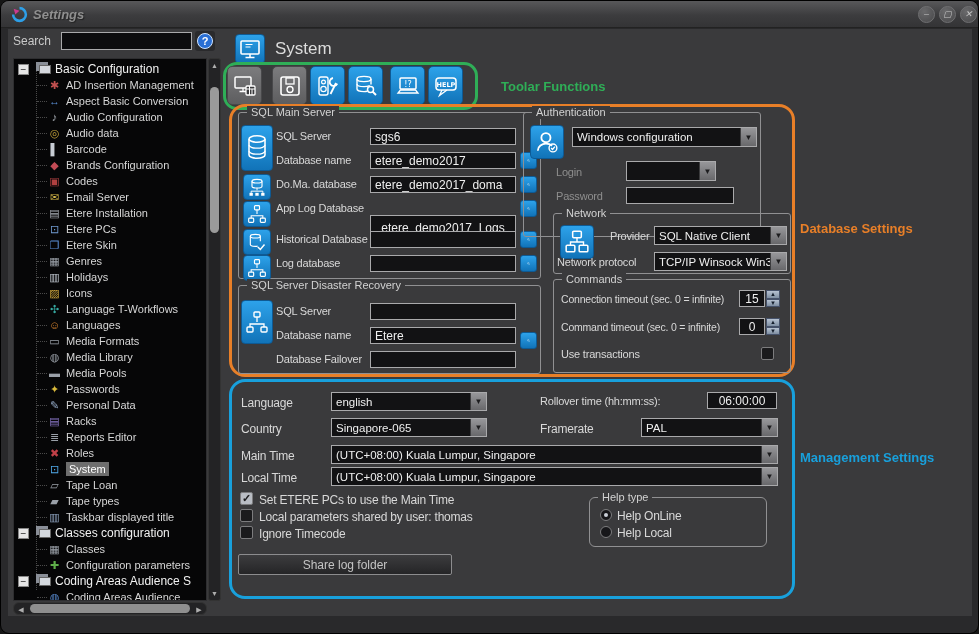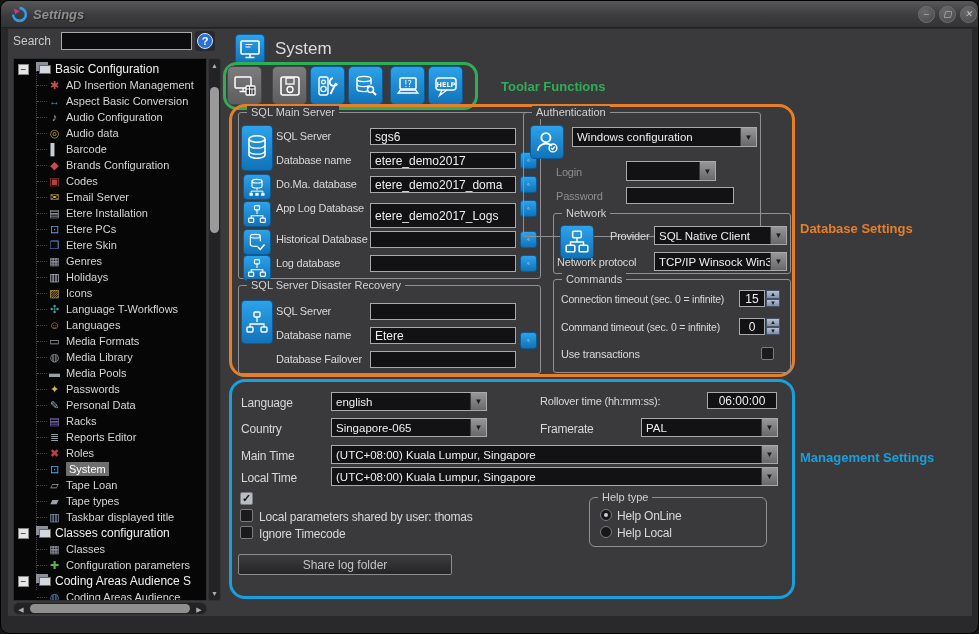--- a/index.html
+++ b/index.html
@@ -404,21 +404,21 @@
     <span class="lbl" style="left:37px;top:65px;">Do.Ma. database</span>
     <input class="inp" style="left: 131px; top: 63px; width: 146px; height: 17px;" value="etere_demo2017_doma">
     <button class="sbtn" style="left:281px;top:63px;">
         <svg viewBox="0 0 16 16" width="13" height="13">
           <circle cx="7" cy="7" r="4.3" fill="none" stroke="#fff" stroke-width="1.8"></circle>
           <path d="M10.3 10.3L14 14" stroke="#fff" stroke-width="2"></path>
         </svg>
       </button>
 
     <span class="lbl" style="left:37px;top:89px;">App Log Database</span>
-    <input class="inp" style="left: 131px; top: 90px; width: 146px; height: 25px;" value="etere_demo2017_Logs">
+    <input class="inp" style="left: 131px; top: 102px; width: 146px; height: 25px; text-align: center;" value="etere_demo2017_Logs">
     <button class="sbtn" style="left:281px;top:87px;">
         <svg viewBox="0 0 16 16" width="13" height="13">
           <circle cx="7" cy="7" r="4.3" fill="none" stroke="#fff" stroke-width="1.8"></circle>
           <path d="M10.3 10.3L14 14" stroke="#fff" stroke-width="2"></path>
         </svg>
       </button>
 
     <span class="lbl" style="left:37px;top:120px;">Historical Database</span>
     <input class="inp" style="left: 131px; top: 118px; width: 146px; height: 17px;" value="">
     <button class="sbtn" style="left:281px;top:118px;">
@@ -551,20 +551,21 @@
       <span class="val">(UTC+08:00) Kuala Lumpur, Singapore</span>
       <span class="arr">▼</span>
     </div>
     <span class="lbl" style="left:12px;top:92px;font-size:12px;">Local Time</span>
     <div class="combo" style="left:102px;top:88px;width:447px;height:19px;">
       <span class="val">(UTC+08:00) Kuala Lumpur, Singapore</span>
       <span class="arr">▼</span>
     </div>
 
     <div class="cb checked" style="left:11px;top:113px;"></div>
+    <span class="lbl" style="left:30px;top:114px;font-size:12px;">Set ETERE PCs to use the Main Time</span>
     <div class="cb" style="left:11px;top:130px;"></div>
     <span class="lbl" style="left:30px;top:131px;font-size:12px;">Local parameters shared by user: thomas</span>
     <div class="cb" style="left:11px;top:147px;"></div>
     <span class="lbl" style="left:30px;top:148px;font-size:12px;">Ignore Timecode</span>
 
     <div class="fs" style="left:360px;top:118px;width:178px;height:50px;border-radius:6px;">
       <span class="legend">Help type</span>
       <div class="radio selected" style="left:10px;top:11px;"></div>
       <span class="lbl" style="left:27px;top:11px;font-size:12px;">Help OnLine</span>
       <div class="radio" style="left:10px;top:28px;"></div>

